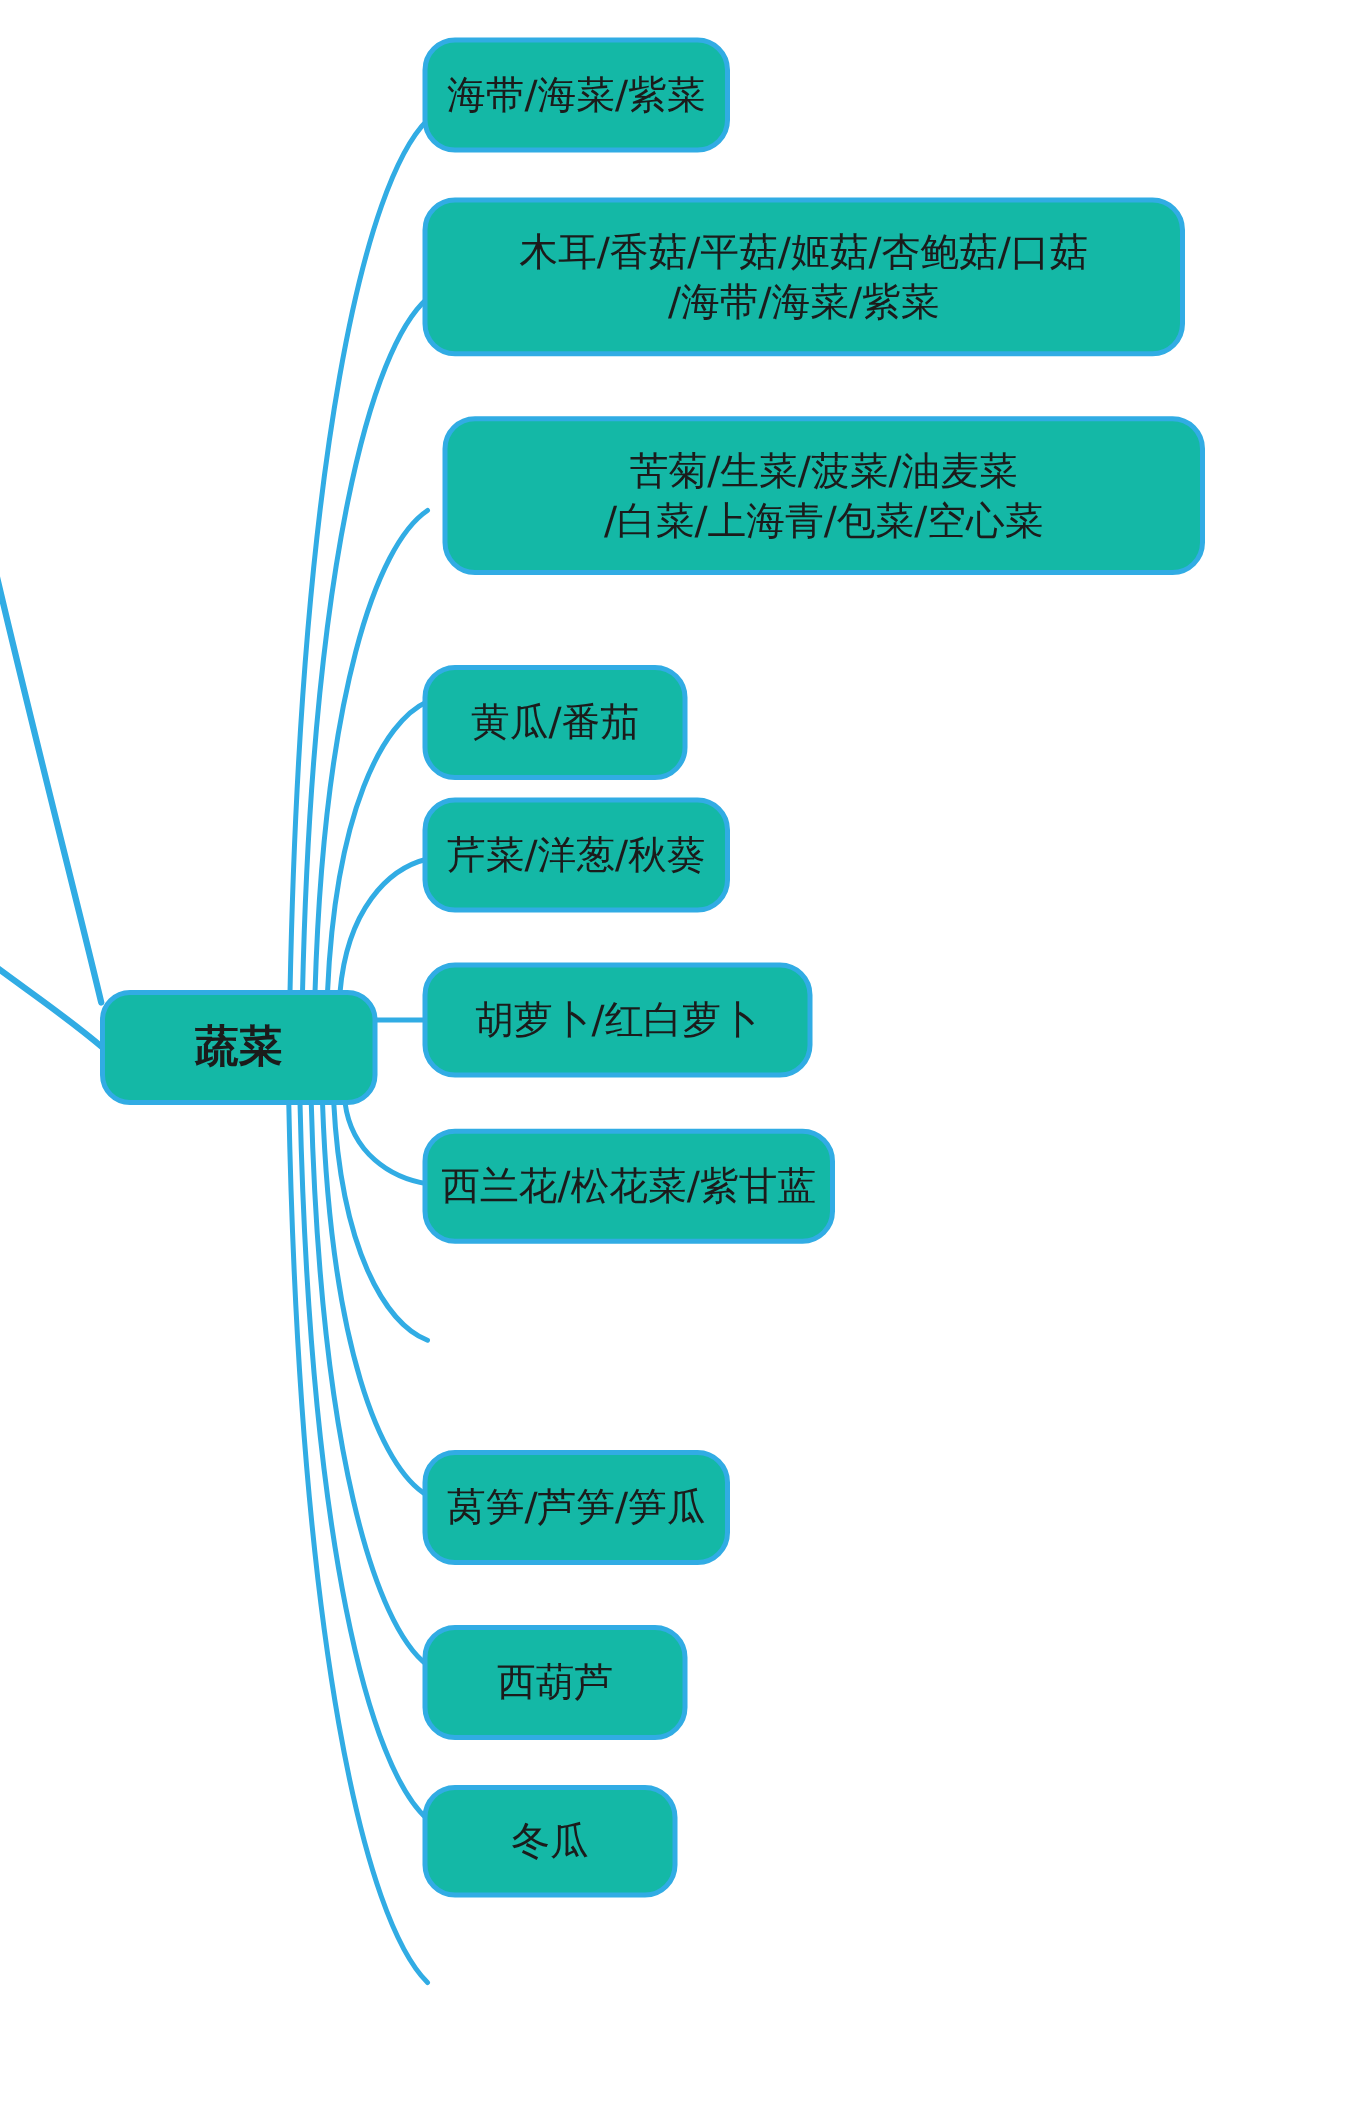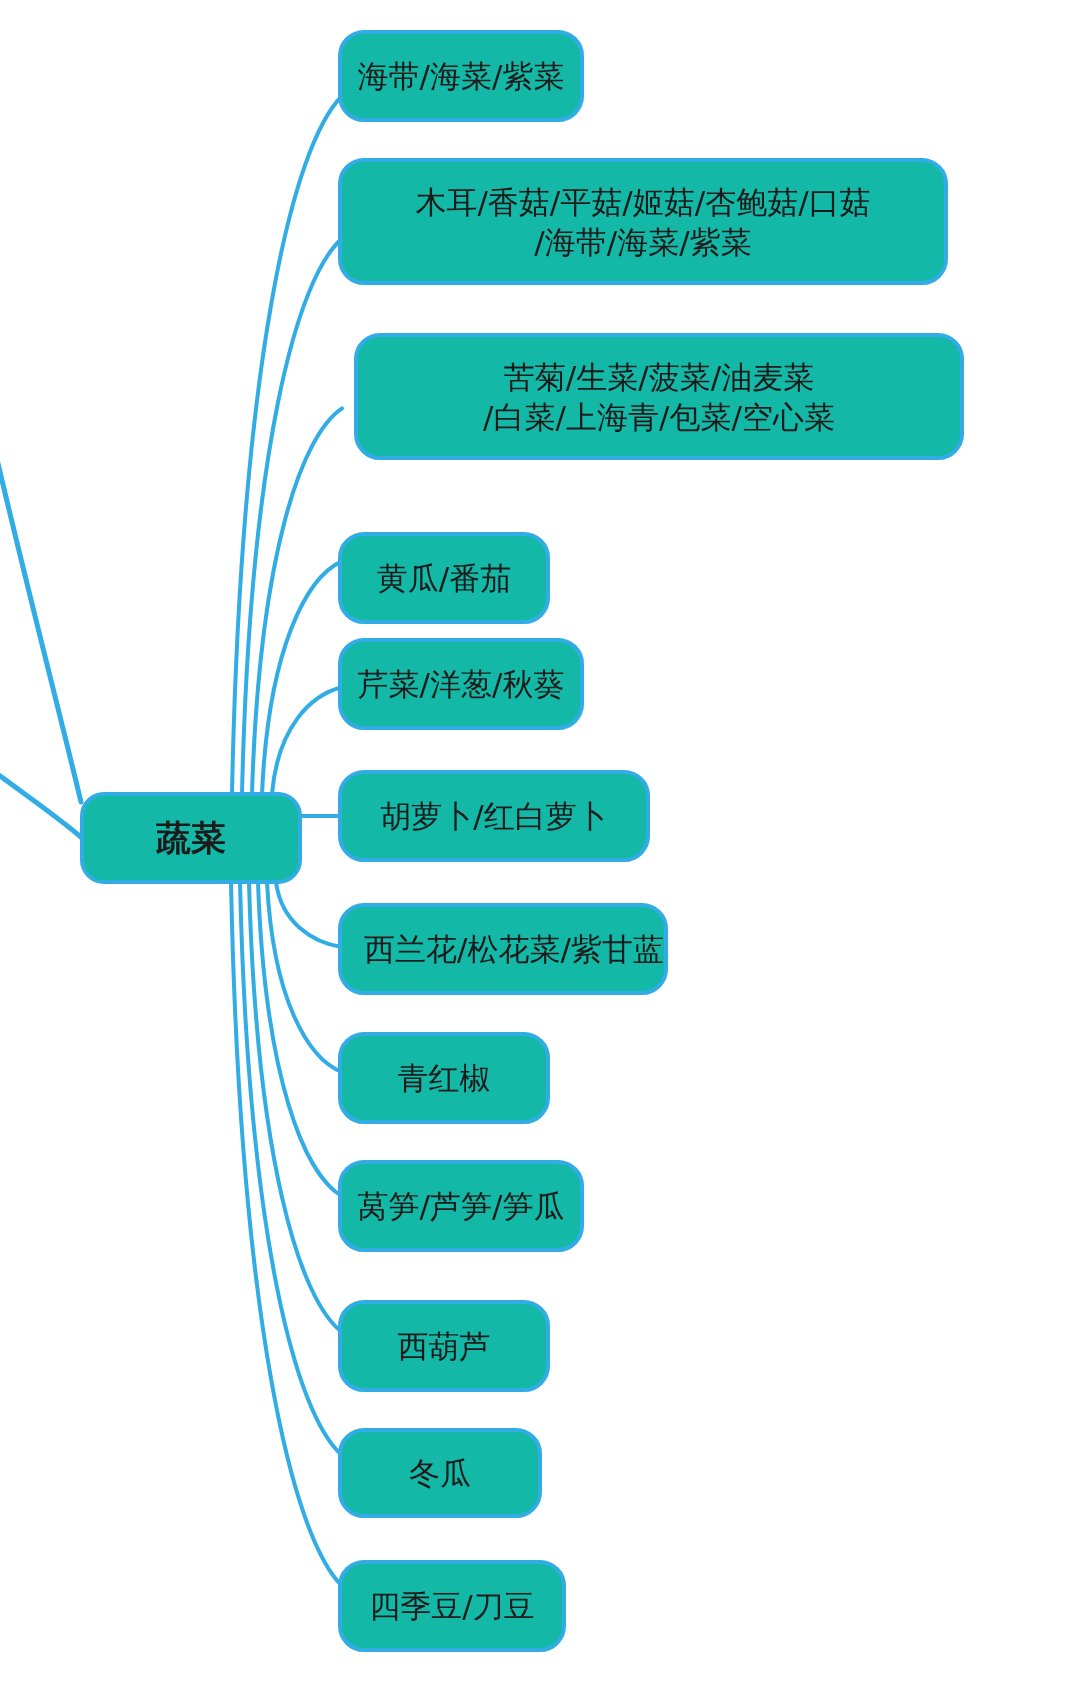--- a/index.html
+++ b/index.html
@@ -55,32 +55,26 @@
       </div>
       <div class="node" style="left: 338px; top: 532px; width: 212px; height: 92px;">
         <span class="line">黄瓜/番茄</span>
       </div>
       <div class="node" style="left: 338px; top: 638px; width: 246px; height: 92px;">
         <span class="line">芹菜/洋葱/秋葵</span>
       </div>
       <div class="node" style="left: 338px; top: 770px; width: 312px; height: 92px;">
         <span class="line">胡萝卜/红白萝卜</span>
       </div>
-      <div class="node" style="left: 338px; top: 903px; width: 330px; height: 92px; align-items: flex-end;">
+      <div class="node" style="left: 338px; top: 903px; width: 330px; height: 92px;">
         <span class="line">西兰花/松花菜/紫甘蓝</span>
-      </div>
-      <div class="node" style="left: 338px; top: 1032px; width: 212px; height: 92px;">
-        <span class="line">青红椒</span>
       </div>
       <div class="node" style="left: 338px; top: 1160px; width: 246px; height: 92px;">
         <span class="line">莴笋/芦笋/笋瓜</span>
       </div>
       <div class="node" style="left: 338px; top: 1428px; width: 204px; height: 90px;">
         <span class="line">冬瓜</span>
       </div>
       <div class="node" style="left: 338px; top: 1300px; width: 212px; height: 92px;">
         <span class="line">西葫芦</span>
       </div>
-      <div class="node" style="left: 338px; top: 1560px; width: 228px; height: 92px;">
-        <span class="line">四季豆/刀豆</span>
-      </div>
     </div>
 </div>
 
 </body></html>

